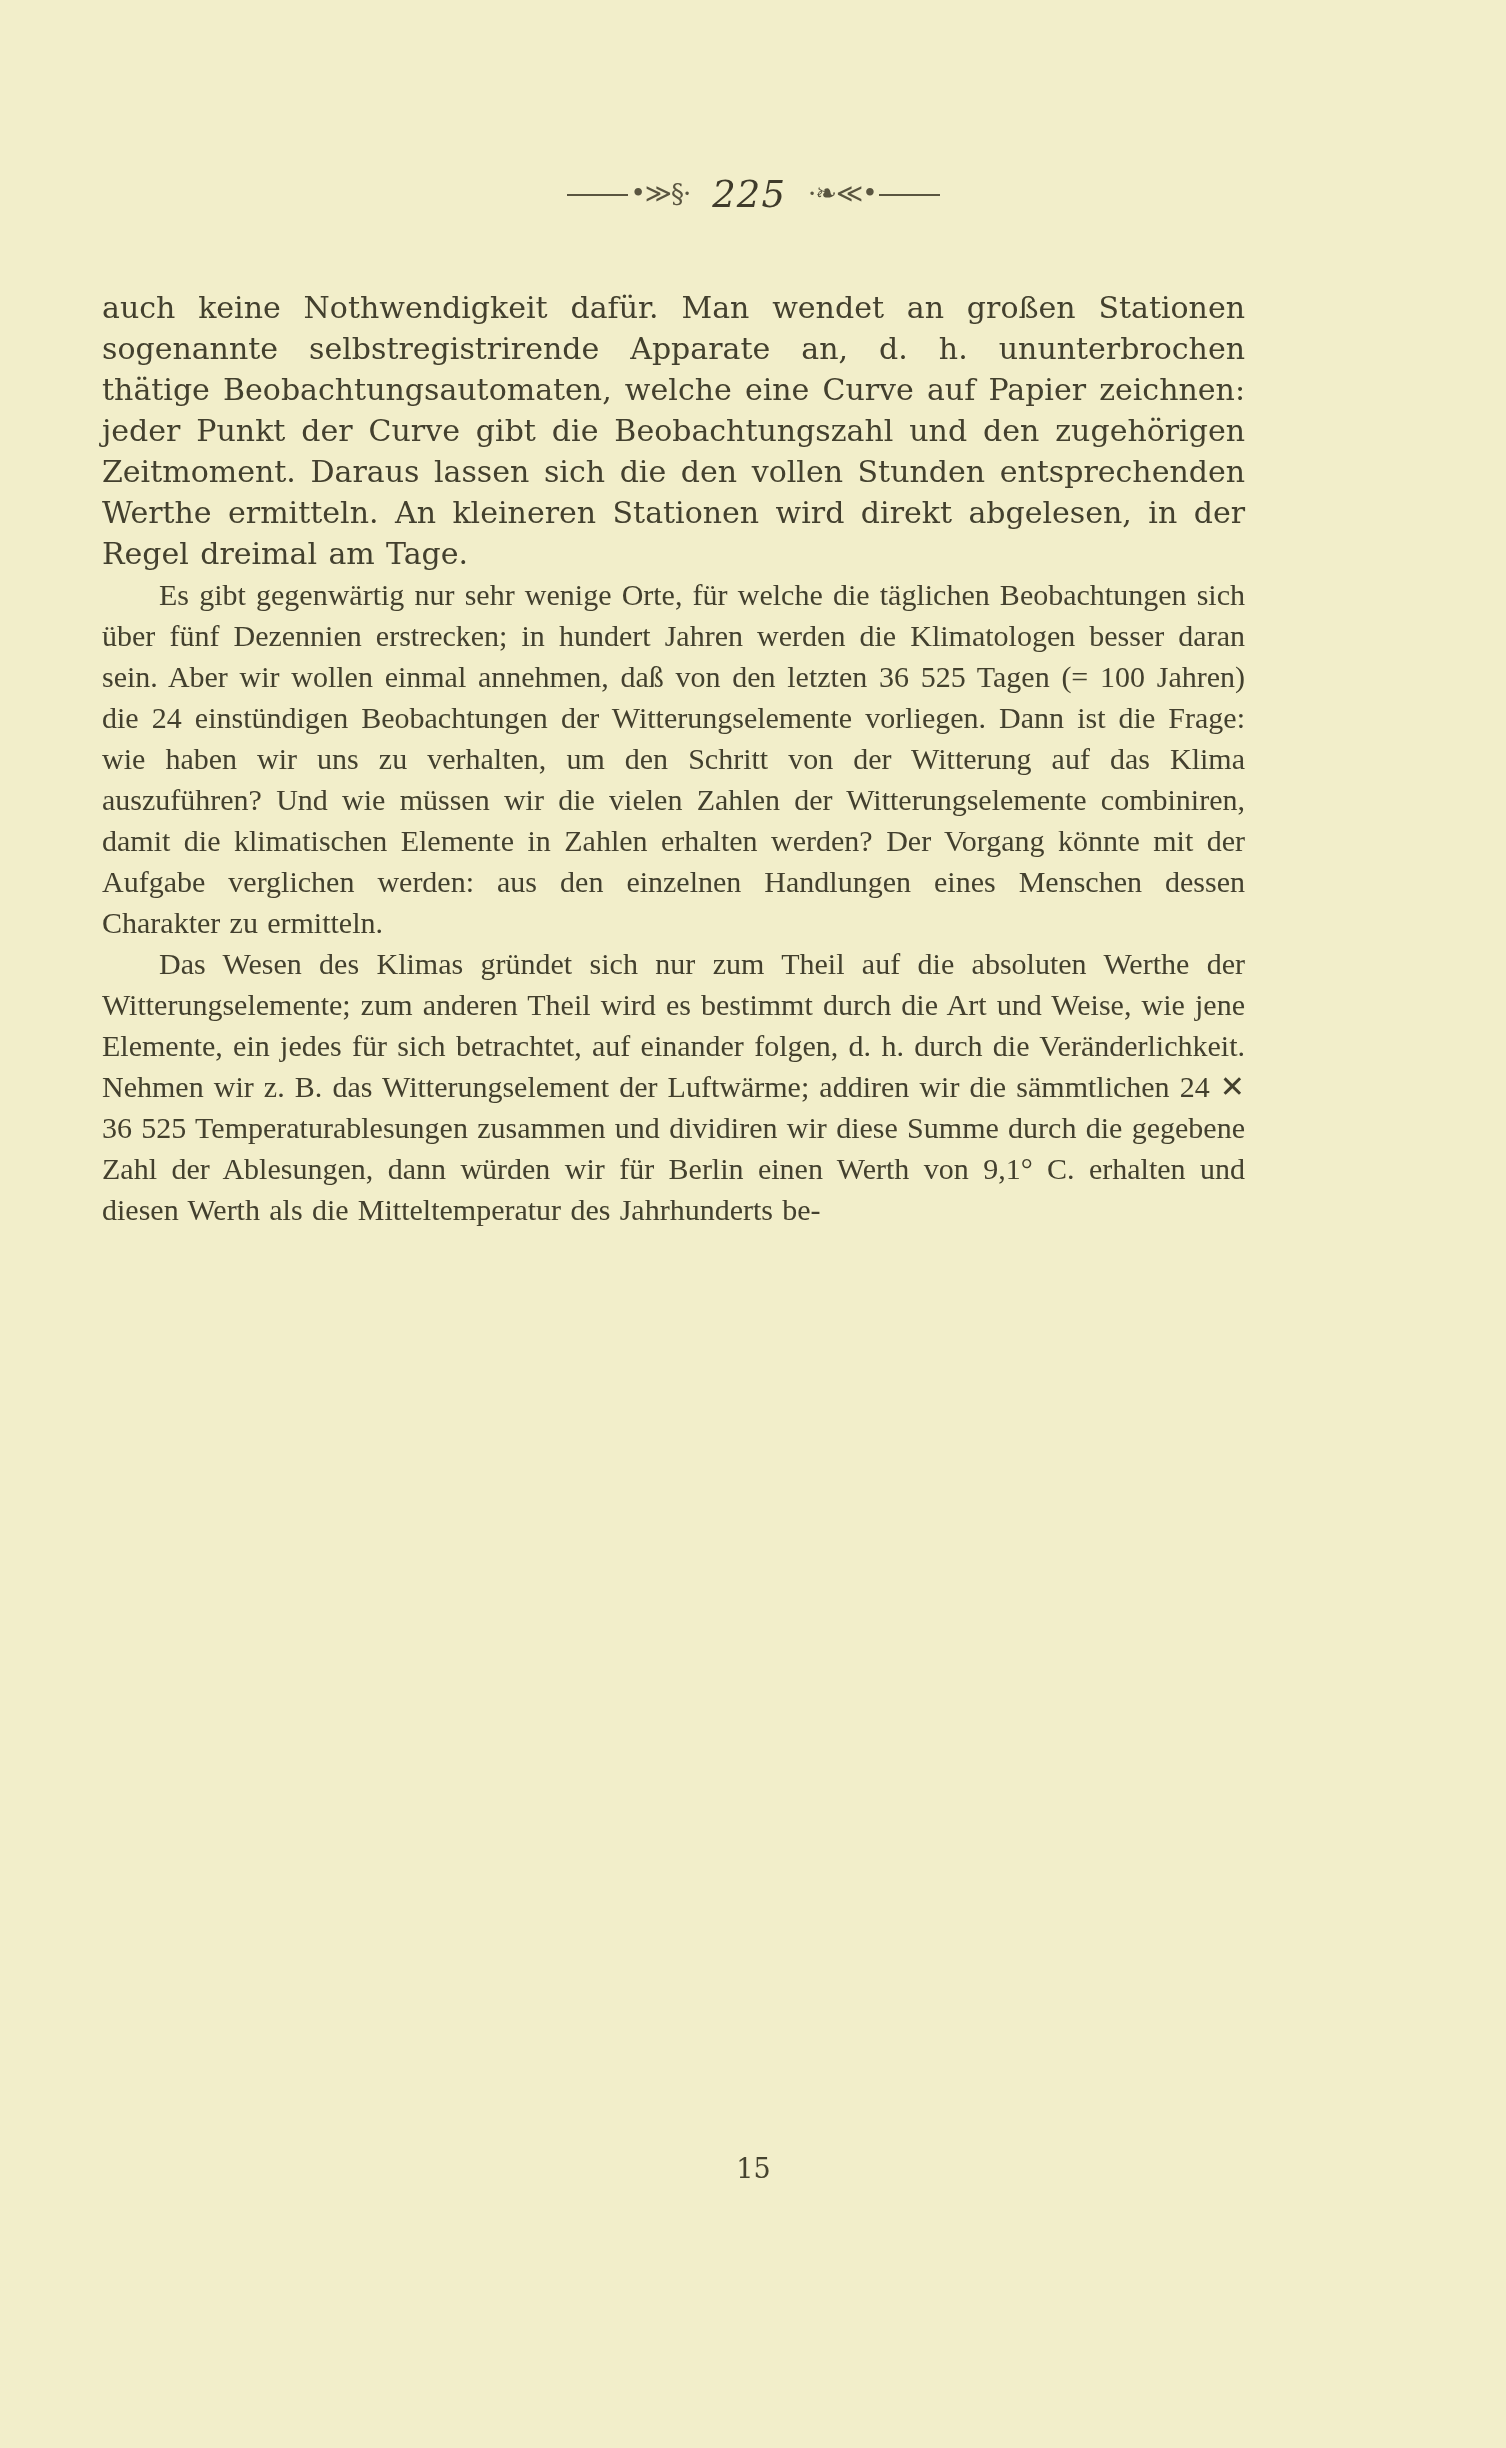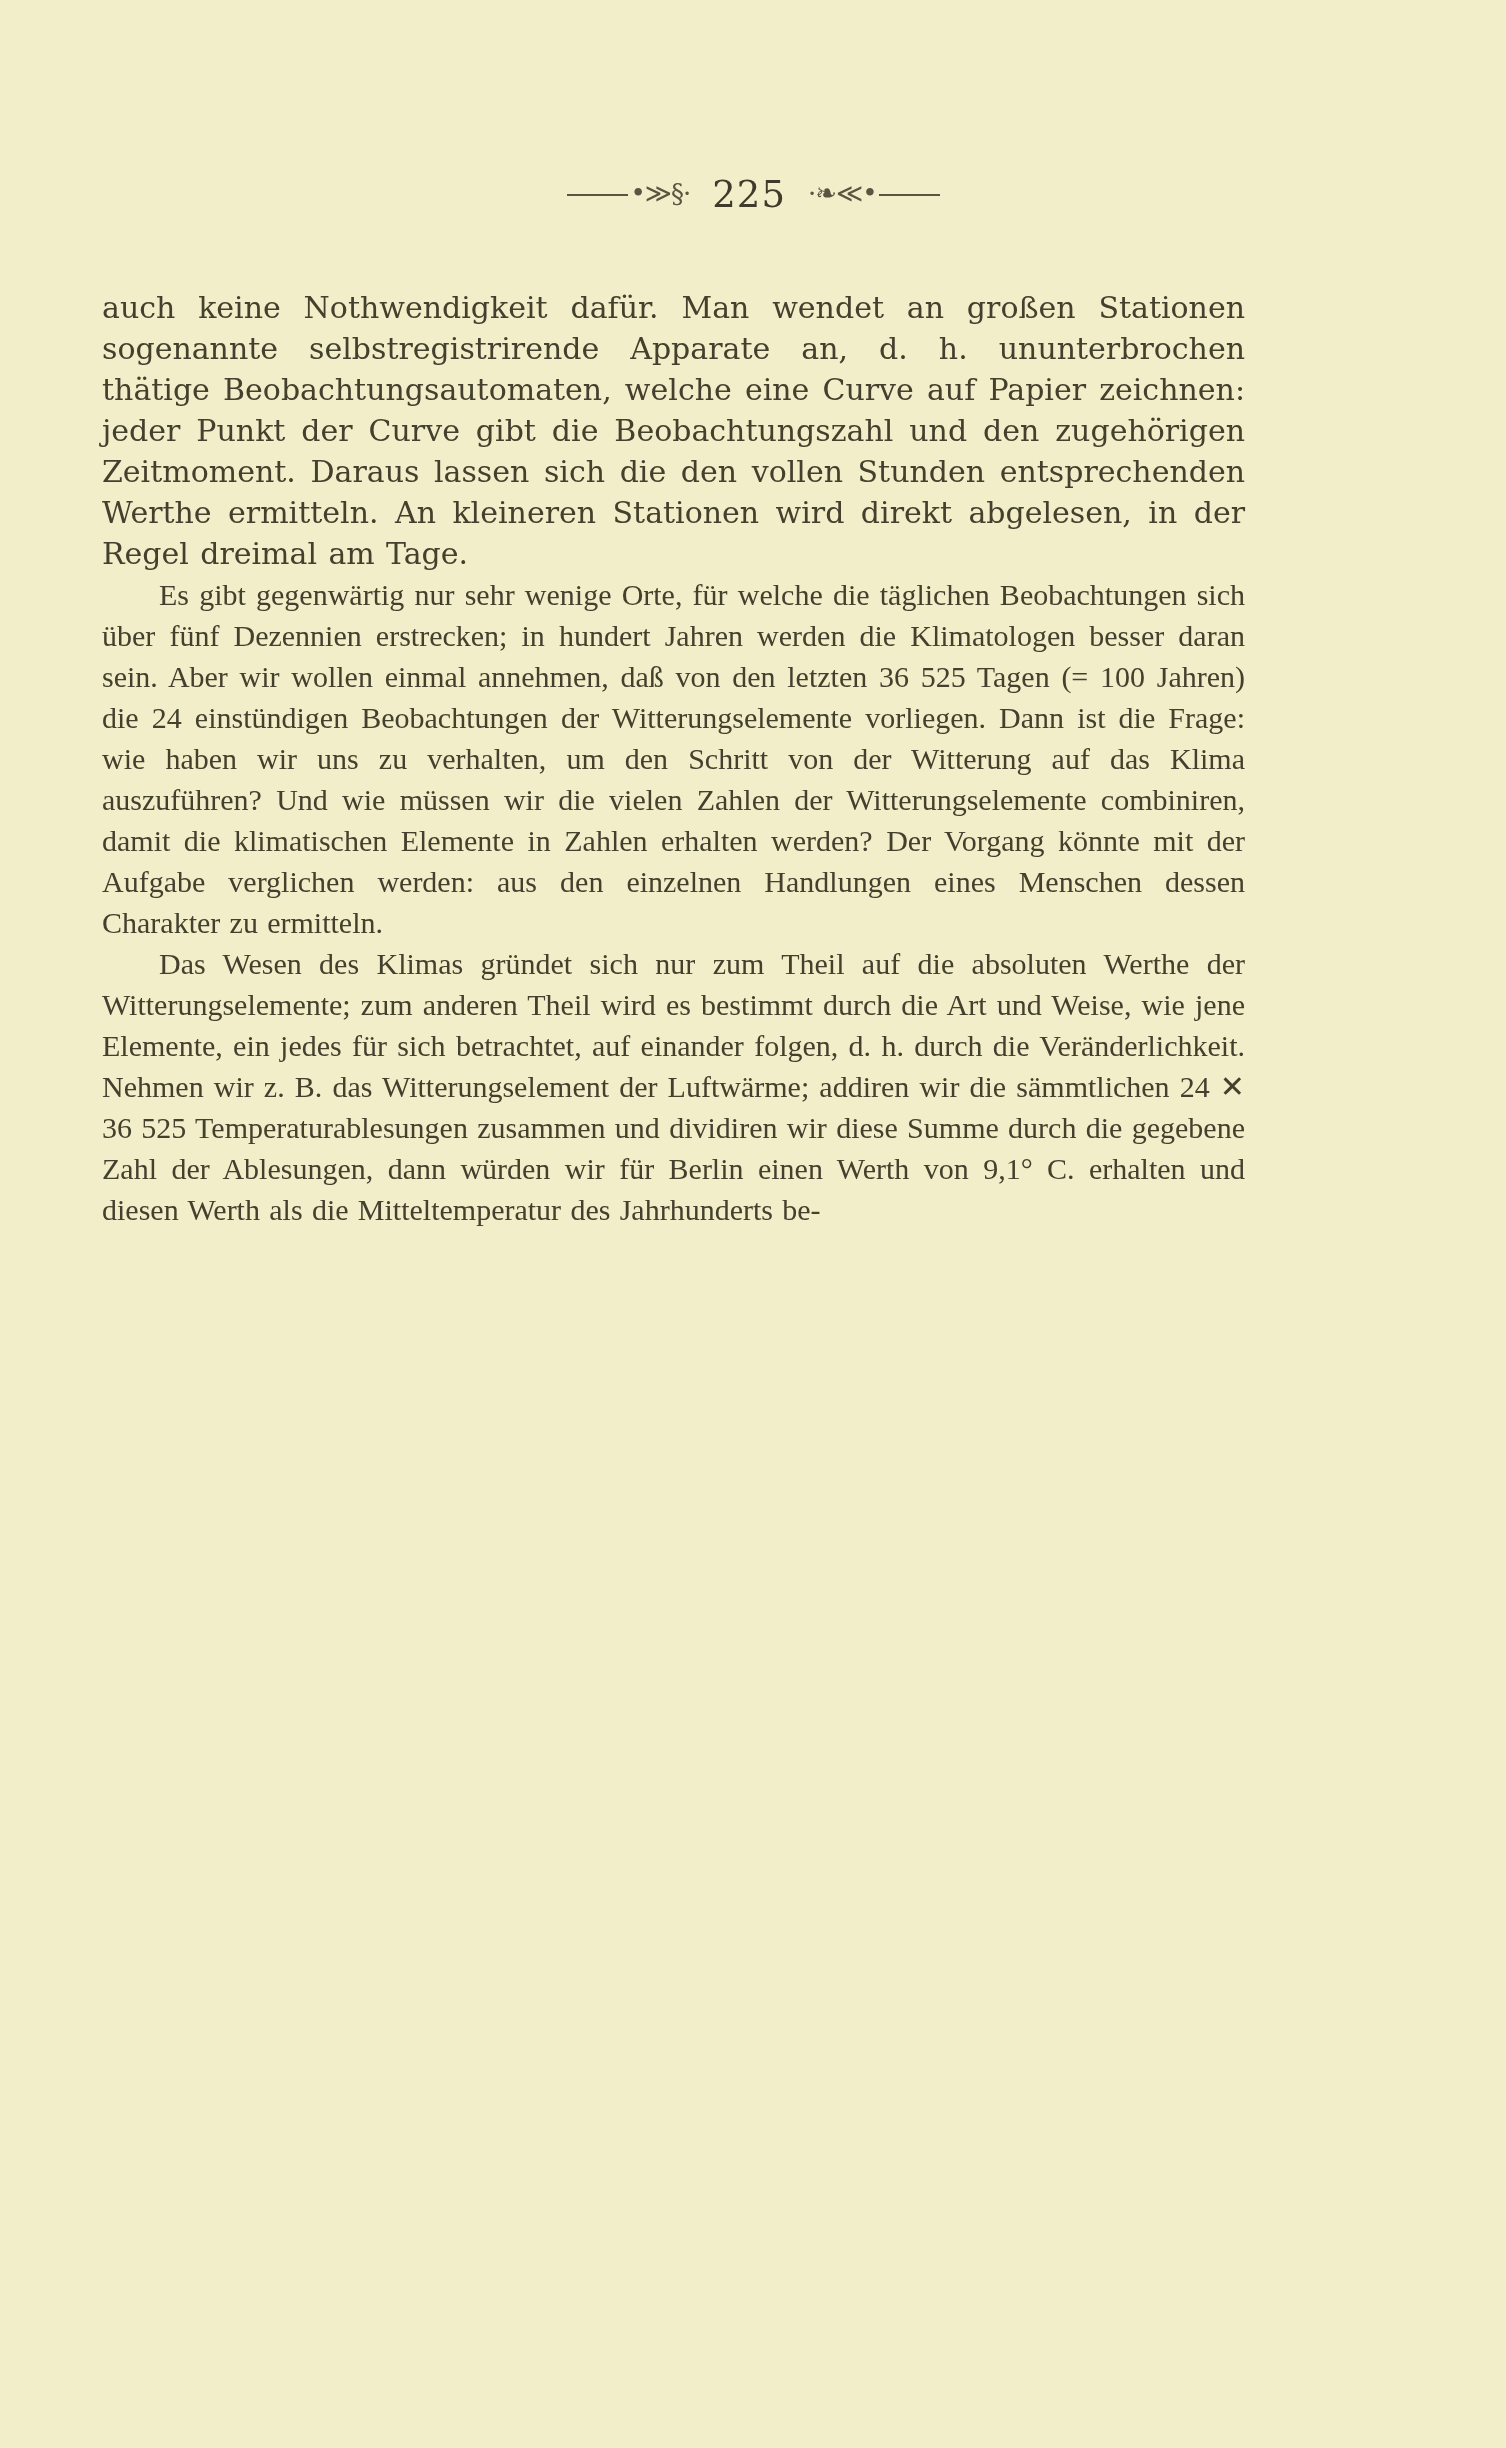--- a/index.html
+++ b/index.html
@@ -46,20 +46,21 @@
     background: #5a5540;
     vertical-align: middle;
     margin: 0 2px;
   }
   .pagenum {
     font-size: 37px;
     color: #3f3b2b;
     margin: 0 22px;
     letter-spacing: 1px;
     font-family: "DejaVu Serif", serif;
+    font-style: italic;
   }
   .body-text {
     position: absolute;
     top: 287px;
     left: 102px;
     width: 1143px;
     color: #43402e;
     font-size: 30px;
     line-height: 41px;
     text-align: justify;
@@ -103,15 +104,16 @@
     <span class="orn">·❧≪•</span>
     <span class="rule"></span>
   </div>
 
   <div class="body-text">
     <p class="para">auch keine Nothwendigkeit dafür. Man wendet an großen Stationen sogenannte selbstregistrirende Apparate an, d. h. ununterbrochen thätige Beobachtungsautomaten, welche eine Curve auf Papier zeichnen: jeder Punkt der Curve gibt die Beobachtungszahl und den zugehörigen Zeitmoment. Daraus lassen sich die den vollen Stunden entsprechenden Werthe ermitteln. An kleineren Stationen wird direkt abgelesen, in der Regel dreimal am Tage.</p>
     <p class="para indent">Es gibt gegenwärtig nur sehr wenige Orte, für welche die täglichen Beobachtungen sich über fünf Dezennien erstrecken; in hundert Jahren werden die Klimatologen besser daran sein. Aber wir wollen einmal annehmen, daß von den letzten 36 525 Tagen (= 100 Jahren) die 24 einstündigen Beobachtungen der Witterungselemente vorliegen. Dann ist die Frage: wie haben wir uns zu verhalten, um den Schritt von der Witterung auf das Klima auszuführen? Und wie müssen wir die vielen Zahlen der Witterungselemente combiniren, damit die klimatischen Elemente in Zahlen erhalten werden? Der Vorgang könnte mit der Aufgabe verglichen werden: aus den einzelnen Handlungen eines Menschen dessen Charakter zu ermitteln.</p>
     <p class="para indent">Das Wesen des Klimas gründet sich nur zum Theil auf die absoluten Werthe der Witterungselemente; zum anderen Theil wird es bestimmt durch die Art und Weise, wie jene Elemente, ein jedes für sich betrachtet, auf einander folgen, d. h. durch die Veränderlichkeit. Nehmen wir z. B. das Witterungselement der Luftwärme; addiren wir die sämmtlichen 24 ✕ 36 525 Temperaturablesungen zusammen und dividiren wir diese Summe durch die gegebene Zahl der Ablesungen, dann würden wir für Berlin einen Werth von 9,1° C. erhalten und diesen Werth als die Mitteltemperatur des Jahrhunderts be-</p>
   </div>
 
+  <div class="footnum">15</div>
 
 </div>
 
 
 </body></html>

